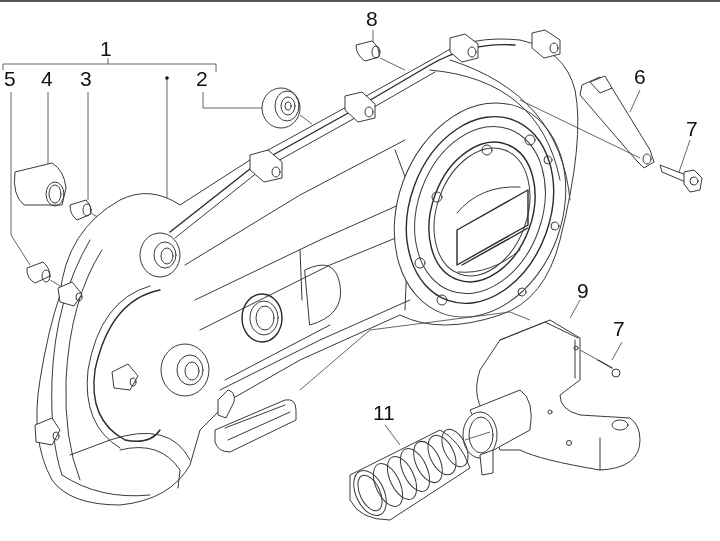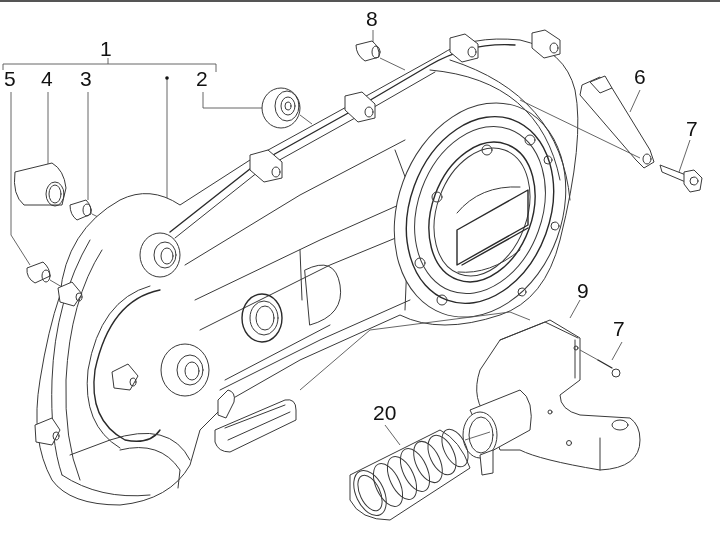--- a/index.html
+++ b/index.html
@@ -210,13 +210,13 @@
 <div class="callout" style="left:100px;top:38px;">1</div>
 <div class="callout" style="left:196px;top:68px;">2</div>
 <div class="callout" style="left:80px;top:68px;">3</div>
 <div class="callout" style="left:41px;top:68px;">4</div>
 <div class="callout" style="left:4px;top:68px;">5</div>
 <div class="callout" style="left:634px;top:66px;">6</div>
 <div class="callout" style="left:686px;top:118px;">7</div>
 <div class="callout" style="left:366px;top:8px;">8</div>
 <div class="callout" style="left:577px;top:280px;">9</div>
 <div class="callout" style="left:613px;top:318px;">7</div>
-<div class="callout" style="left:373px;top:402px;">20</div>
+<div class="callout" style="left:373px;top:402px;">11</div>
 
 </body></html>

